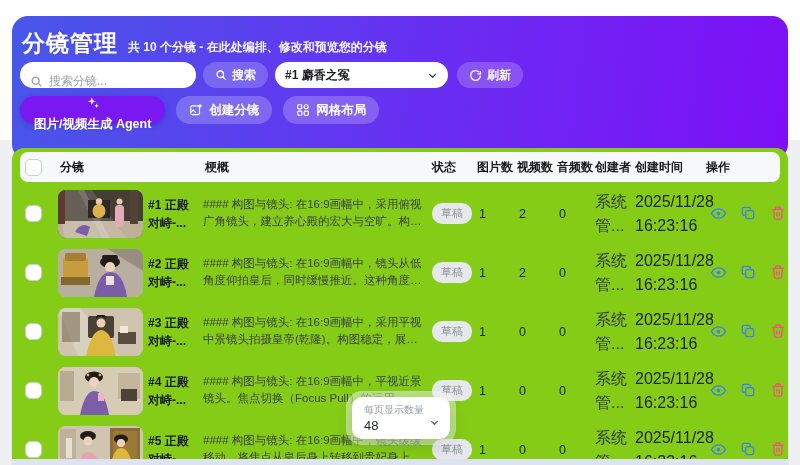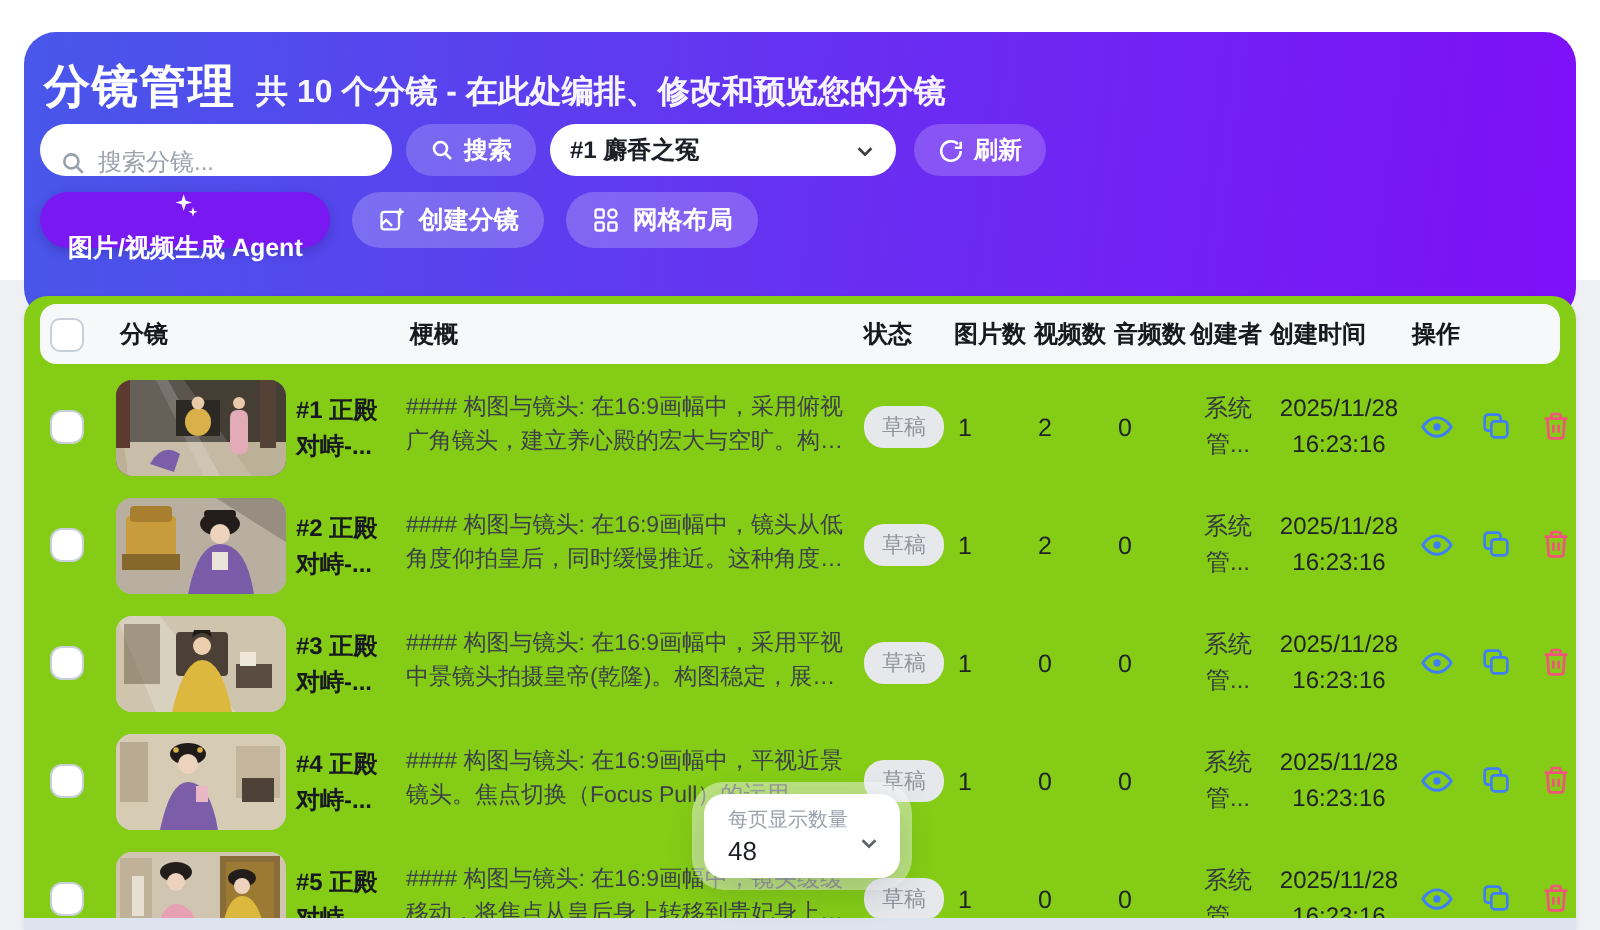--- a/index.html
+++ b/index.html
@@ -8,21 +8,21 @@
   #app { position:relative; width:800px; height:465px; }
 
   .content-bg { position:absolute; left:0; top:140px; width:800px; height:325px; background:#eef0f3; }
 
   
   .header-card { position:absolute; left:12px; top:16px; width:776px; height:144px;
     border-radius:16px; background:linear-gradient(97deg,#4857ea 0%,#6b2bf2 58%,#7e0ff7 100%);
     color:#fff; }
   .title-row { position:absolute; left:10px; top:12px; display:flex; align-items:baseline; gap:10px; }
   .page-title { font-size:23px; font-weight:bold; letter-spacing:1px; }
-  .page-subtitle { font-size:16px; font-weight:bold; opacity:.95; }
+  .page-subtitle { font-size:12px; font-weight:bold; opacity:.95; }
 
   .search-row { position:absolute; left:8px; top:46px; height:26px; display:flex; align-items:center; }
   .search-box { width:176px; height:26px; background:#fff; border-radius:13px; display:flex;
     align-items:flex-end; padding:0 10px; gap:6px; }
   .search-box input { border:none; outline:none; width:130px; font-size:12px; color:#333;
     font-family:inherit; background:transparent; }
   .search-box input::placeholder { color:#9aa1ac; }
   .btn-ghost { height:26px; background:rgba(255,255,255,.2); border:none; border-radius:13px;
     color:#fff; font-size:12px; font-weight:bold; display:flex; align-items:center; gap:5px;
     padding:1px 12px; cursor:pointer; font-family:inherit; }
@@ -59,21 +59,21 @@
   .t-row { height:59px; }
   .c-board { display:flex; align-items:center; gap:5px; }
   .thumb { width:85px; height:48px; border-radius:8px; overflow:hidden; flex:none; cursor:pointer;
     background:#c8bda8; }
   .row-title { font-size:12px; font-weight:bold; color:#17191e; line-height:1.5; white-space:pre-line; }
   .c-syn { font-size:11.5px; color:#3c4147; line-height:1.5; height:35px; overflow:hidden;
     padding-right:6px; display:-webkit-box; -webkit-line-clamp:2; -webkit-box-orient:vertical; }
   .badge { display:inline-block; background:#e6e8eb; color:#8e959f; font-size:11px;
     padding:3px 9px; border-radius:10px; margin-left:2px; }
   .num { font-size:12.5px; color:#202329; padding-left:4px; }
-  .c-creator, .c-time { font-size:12px; color:#34383f; line-height:1.45; white-space:pre-line; padding-left:2px;text-align:center; }
+  .c-creator, .c-time { font-size:16px; color:#34383f; line-height:1.45; white-space:pre-line; padding-left:2px; }
   .c-time { color:#202329; }
   .c-actions { display:flex; align-items:center; gap:13px; padding-left:6px; }
   .icon-btn { width:17px; height:17px; background:none; border:none; padding:0; cursor:pointer; display:flex; }
 
   .bottom-strip { position:absolute; left:0; bottom:0; width:776px; height:6px; background:#dde4f0; cursor:pointer; }
 
   
   .page-size { position:absolute; left:352px; top:397px; width:98px; height:42px; background:#fff;
     border-radius:10px; box-shadow:0 6px 18px rgba(30,35,60,.18), 0 0 0 6px rgba(255,255,255,.45);
     padding:6px 10px 0 12px; cursor:pointer; z-index:5; }

